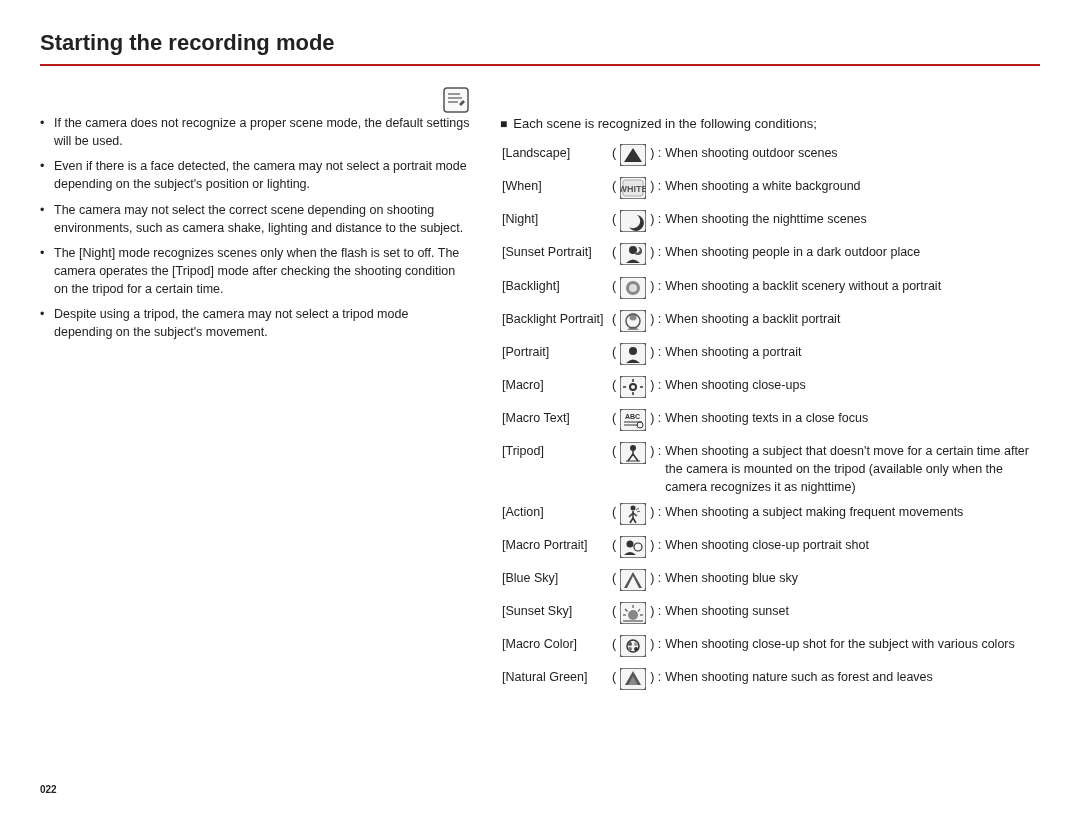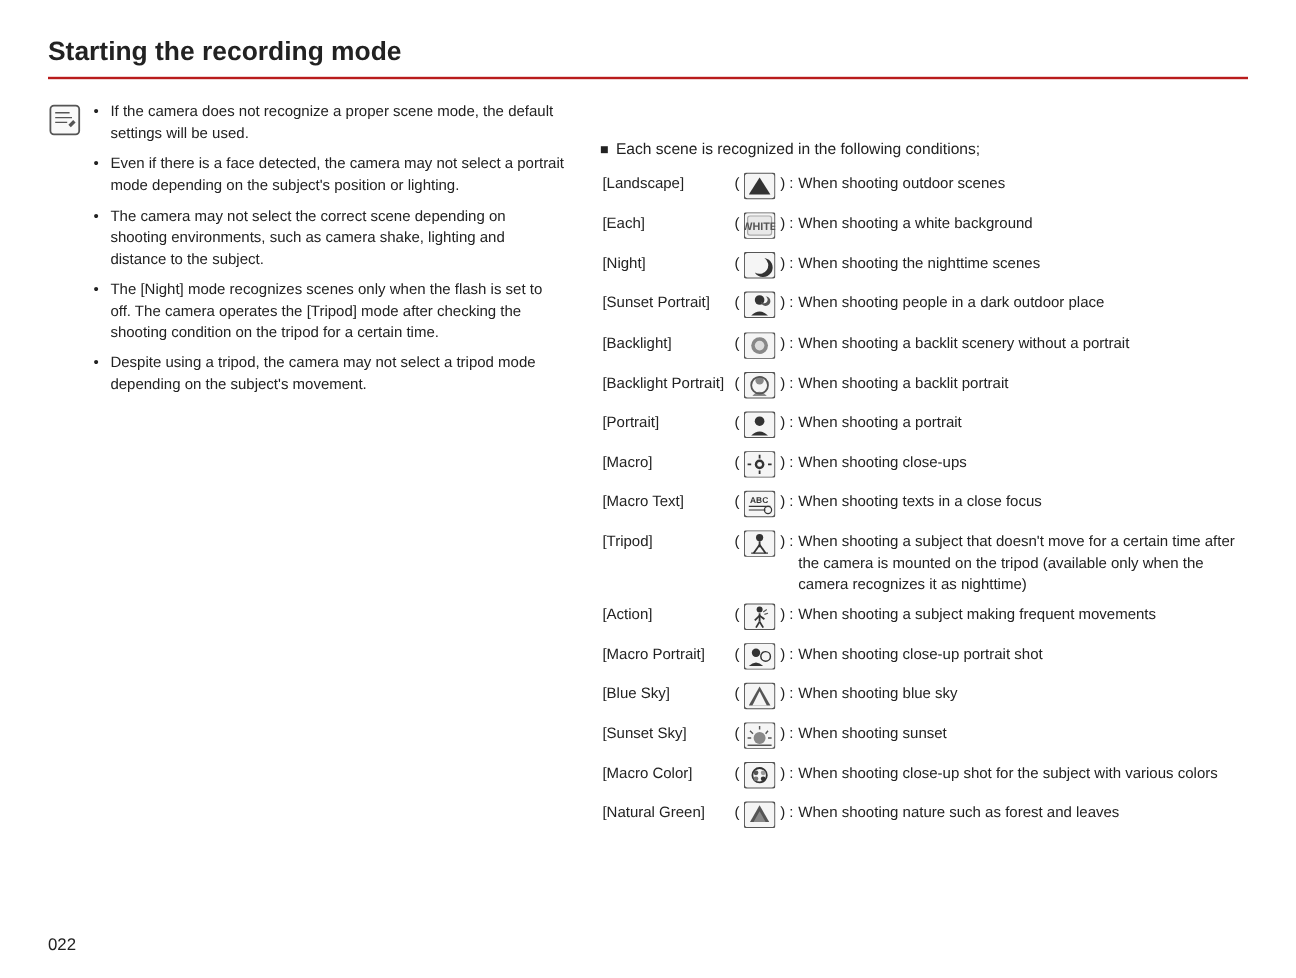--- a/index.html
+++ b/index.html
@@ -27,23 +27,23 @@
     .left-col {
       width: 430px;
       flex-shrink: 0;
     }
     .right-col {
       flex: 1;
       margin-top: 32px;
     }
     .note-box {
       display: flex;
-      gap: 10px;
-      align-items: flex-start;
+      align-items: flex-end;
       margin-bottom: 6px;
+      flex-direction: column;
     }
     .note-icon {
       width: 28px;
       height: 28px;
       flex-shrink: 0;
       margin-top: 2px;
     }
     .bullets {
       list-style: none;
       padding: 0;
@@ -95,22 +95,22 @@
       padding: 0 4px;
       white-space: nowrap;
     }
     .scene-desc {
       line-height: 1.45;
     }
     .page-num {
       position: fixed;
       bottom: 20px;
       left: 40px;
-      font-weight: normal;
-      font-size: 14px;
+      font-weight: bold;
+      font-size: 10px;
     }
   </style>
 </head>
 <body>
 
 <div class="page-title">Starting the recording mode</div>
 
 <div class="content-row">
 
   <div class="left-col">
@@ -143,21 +143,21 @@
     <td class="scene-label">[Landscape]</td>
     <td class="scene-paren">(</td>
     <td class="scene-icon-cell"><svg width="26" height="22" viewBox="0 0 26 22">
                 <rect x="0" y="0" width="26" height="22" rx="3" fill="#f5f5f5" stroke="#555" stroke-width="1.5"></rect>
                 <polygon points="13,4 22,18 4,18" fill="#333"></polygon>
               </svg></td>
     <td class="scene-paren">) :</td>
     <td class="scene-desc">When shooting outdoor scenes</td>
   </tr>
           <tr>
-    <td class="scene-label">[Each]</td>
+    <td class="scene-label">[When]</td>
     <td class="scene-paren">(</td>
     <td class="scene-icon-cell"><svg width="26" height="22" viewBox="0 0 26 22">
                 <rect x="0" y="0" width="26" height="22" rx="3" fill="#f5f5f5" stroke="#555" stroke-width="1.5"></rect>
                 <rect x="3" y="3" width="20" height="16" rx="2" fill="#e8e8e8" stroke="#aaa" stroke-width="1"></rect>
                 <text x="13" y="15" text-anchor="middle" font-size="9" font-weight="bold" fill="#555">WHITE</text>
               </svg></td>
     <td class="scene-paren">) :</td>
     <td class="scene-desc">When shooting a white background</td>
   </tr>
           <tr>

